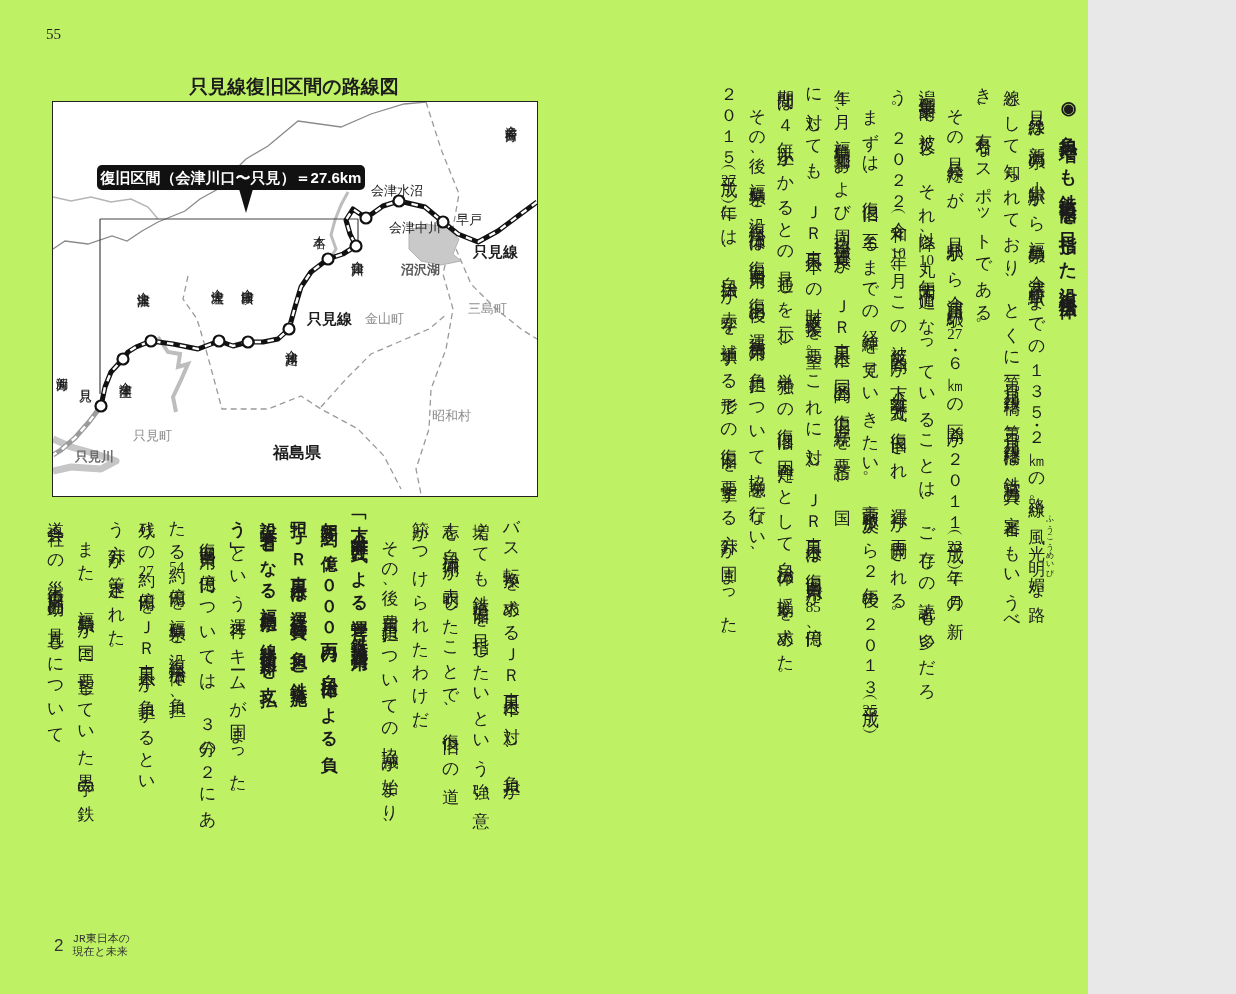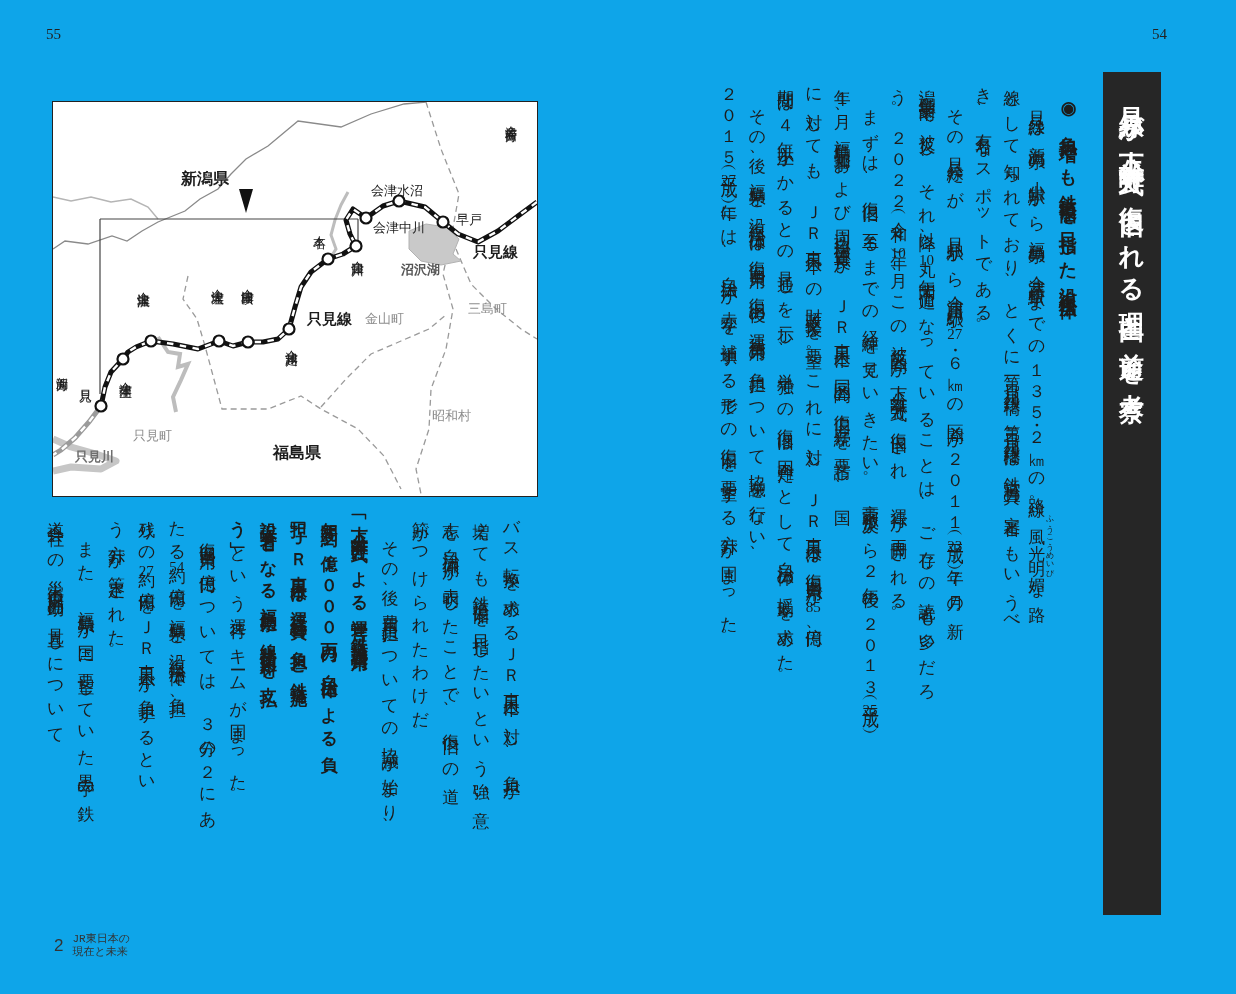--- a/index.html
+++ b/index.html
@@ -1,16 +1,16 @@
 <!DOCTYPE html>
 <html><head>
 <meta charset="utf-8">
 <style>
   html,body{margin:0;padding:0;background:#e8e8e8;}
-  #page{position:relative;width:1236px;height:994px;background:#0ea5e9;overflow:hidden;
+  #page{position:relative;width:1088px;height:994px;background:#bef264;overflow:hidden;
         font-family:"Liberation Serif",serif;color:#1c1c1c;}
   .abs{position:absolute;}
   .vbody{writing-mode:vertical-rl;text-orientation:upright;font-size:17px;letter-spacing:4px;}
   .rb .vcol{width:28.3px;line-height:28.3px;}
   .lb .vcol{width:30.4px;line-height:30.4px;}
   .vcol{overflow:visible;}
   .section-heading{font-family:"Liberation Sans",sans-serif;font-weight:700;font-size:18px;
                    padding-top:21px;width:30px;line-height:30px;letter-spacing:3.5px;}
   .bold-gothic{font-family:"Liberation Sans",sans-serif;font-weight:700;}
   .tcy{text-combine-upright:all;font-size:15px;}
@@ -67,20 +67,21 @@
     <div class="vcol"><span>潟福島豪雨で被災し、それ以降、丸</span><span class="tcy">10</span><span>年間不通になっていることは、ご存じの読者も多いだろ</span></div>
     <div class="vcol"><span>う。２０２２（令和４）年</span><span class="tcy">10</span><span>月、この被災区間が上下分離方式で復旧され、運行が再開される。</span></div>
     <div class="vcol"><span>　まずは、復旧に至るまでの経緯を見ていきたい。豪雨被災から２年後の２０１３（平成</span><span class="tcy">25</span><span>）</span></div>
     <div class="vcol"><span>年１月、福島県知事および周辺自治体首長が、ＪＲ東日本に同区間の復旧・存続を要請し、国</span></div>
     <div class="vcol"><span>に対しても、ＪＲ東日本への財政支援を要望。これに対し、ＪＲ東日本は復旧費用が</span><span class="tcy">85</span><span>億円、</span></div>
     <div class="vcol"><span>期間は４年以上かかるとの見通しを示し、単独での復旧は困難だとして自治体の援助を求めた。</span></div>
     <div class="vcol"><span>　その後、福島県と沿線自治体は復旧費用、復旧後の運行費用の負担について協議を行ない、</span></div>
     <div class="vcol"><span>２０１５（平成</span><span class="tcy">27</span><span>）年には、自治体が赤字を補塡する形での復旧を要望する方針が固まった。</span></div>
   </div>
 
+  <div class="abs" id="map-title">只見線復旧区間の路線図</div>
 
   <div class="abs" id="map">
     <svg width="484" height="394" viewBox="0 0 484 394">
 
       <polyline points="0,147 12,139 35,142 59,134 74,139 89,129 105,120 132,109 147,97 165,87 178,72 193,57 215,44 245,19 288,25 318,12 351,2 373,0" fill="none" stroke="#8a8a8a" stroke-width="1.3"></polyline>
 
       <polyline points="0,95 18,99 38,95 58,100 78,97 95,105 105,117" fill="none" stroke="#b5b5b5" stroke-width="1.5"></polyline>
 
       <polyline points="373,0 388,47 406,92 398,137 390,172 400,207 393,247 378,287 376,327 363,367 368,392" fill="none" stroke="#9a9a9a" stroke-width="1.3" stroke-dasharray="6 4"></polyline>
       <polyline points="403,147 418,182 443,207 468,227 484,237" fill="none" stroke="#9a9a9a" stroke-width="1.3" stroke-dasharray="6 4"></polyline>
@@ -117,36 +118,37 @@
     </svg>
 
     <div class="mlabel big" style="left:128px;top:22px;margin-top:48px;">新潟県</div>
     <div class="mlabel big" style="left:220px;top:344px;">福島県</div>
     <div class="mlabel v dir" style="left:451px;top:14px;">会津若松方面</div>
     <div class="mlabel v dir" style="left:2px;top:265px;">新潟方面</div>
     <div class="mlabel line" style="left:420px;top:143px;">只見線</div>
     <div class="mlabel line" style="left:254px;top:210px;">只見線</div>
     <div class="mlabel" style="left:318px;top:82px;">会津水沼</div>
     <div class="mlabel" style="left:403px;top:111px;">早戸</div>
-    <div class="mlabel" style="left:320px;top:119px;">会津中川</div>
+    <div class="mlabel" style="left:336px;top:119px;">会津中川</div>
     <div class="mlabel v" style="left:297px;top:149px;">会津川口</div>
     <div class="mlabel v" style="left:259px;top:123px;">本名</div>
     <div class="mlabel v" style="left:231px;top:238px;">会津越川</div>
     <div class="mlabel v" style="left:187px;top:177px;">会津横田</div>
     <div class="mlabel v" style="left:157px;top:177px;">会津大塩</div>
     <div class="mlabel v" style="left:83px;top:180px;">会津塩沢</div>
     <div class="mlabel v" style="left:65px;top:270px;">会津蒲生</div>
     <div class="mlabel v" style="left:25px;top:277px;">只見</div>
     <div class="mlabel town" style="left:312px;top:210px;">金山町</div>
     <div class="mlabel town" style="left:415px;top:200px;">三島町</div>
     <div class="mlabel town" style="left:379px;top:307px;">昭和村</div>
     <div class="mlabel town" style="left:80px;top:327px;">只見町</div>
     <div class="mlabel water" style="left:348px;top:161px;color:#555;">沼沢湖</div>
     <div class="mlabel water" style="left:22px;top:348px;">只見川</div>
 
+    <div class="abs" id="badge">復旧区間（会津川口〜只見）＝27.6km</div>
     <div class="abs" id="badge-tail"></div>
   </div>
 
   <div class="abs vbody lb" style="left:38px;top:508px;width:488px;height:462px;">
     <div class="vcol"><span>バス転換を求めるＪＲ東日本に対し、負担が</span></div>
     <div class="vcol"><span>増えても鉄道復旧を目指したいという強い意</span></div>
     <div class="vcol"><span>志を自治体側が表明したことで、復旧への道</span></div>
     <div class="vcol"><span>筋がつけられたわけだ。</span></div>
     <div class="vcol"><span>　その後、費用負担についての協議が始まり、</span></div>
     <div class="vcol"><span class="bold-gothic">「上下分離方式による運営」「鉄道施設費用、</span></div>

